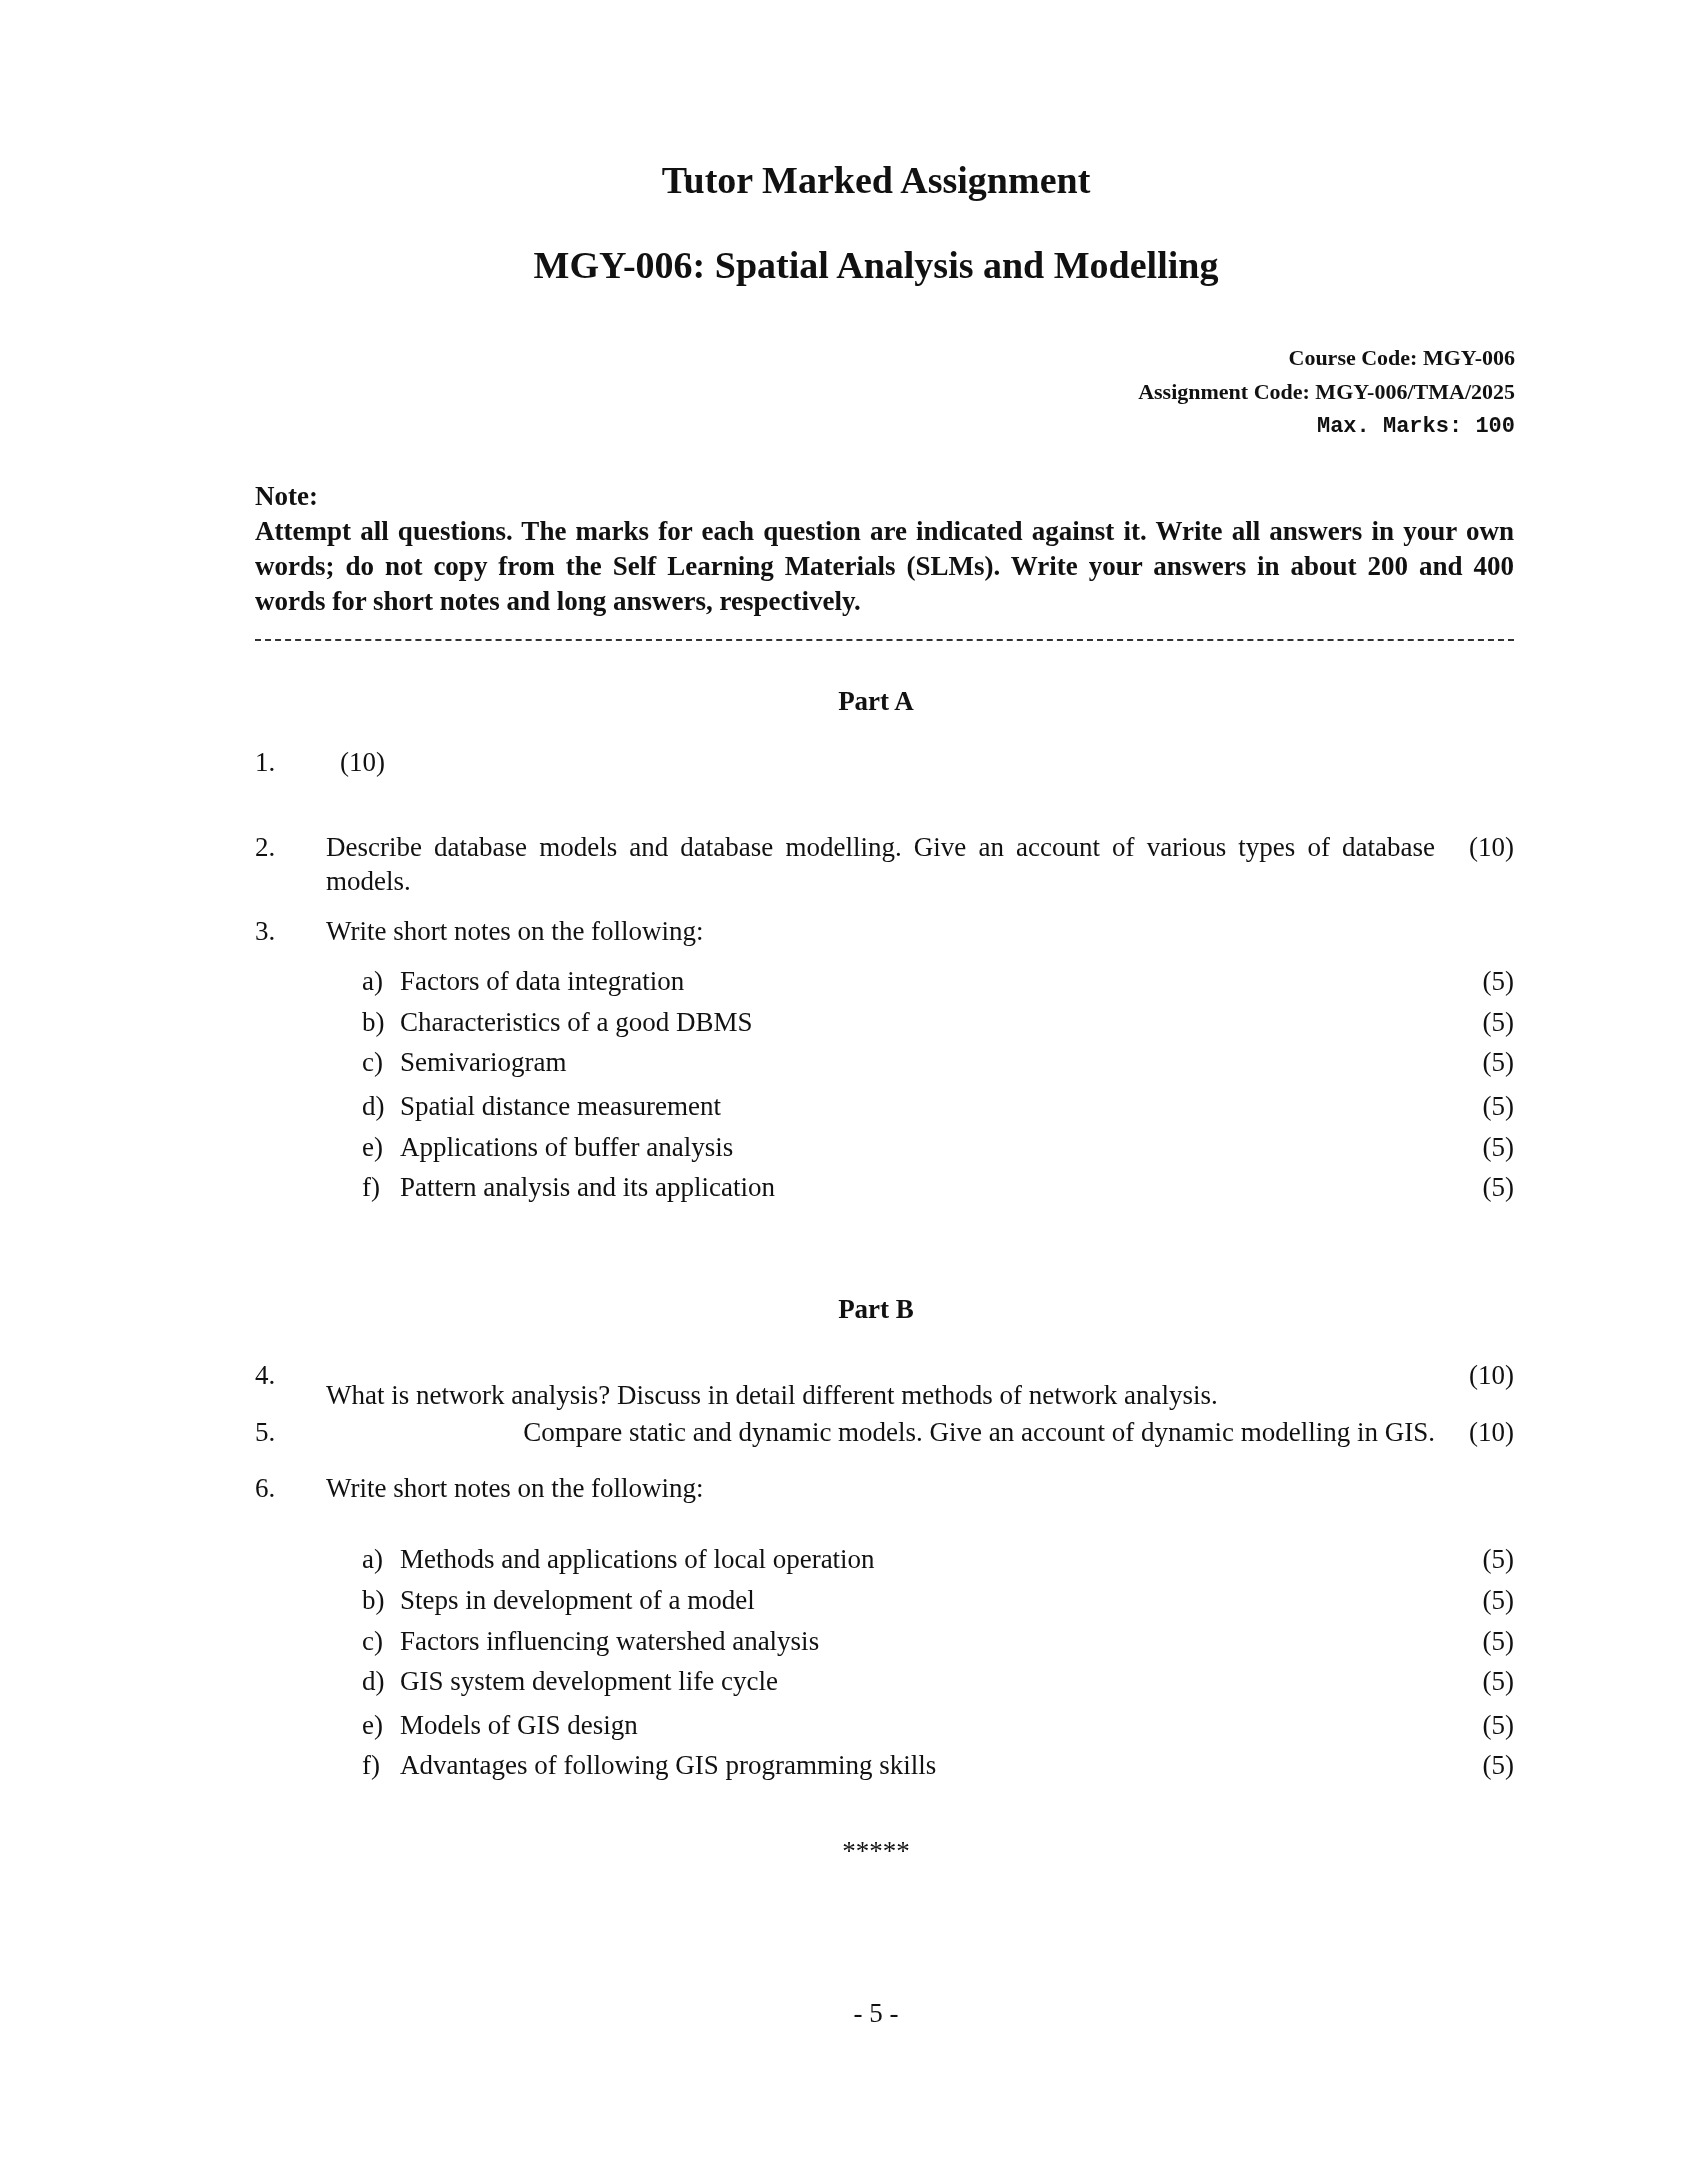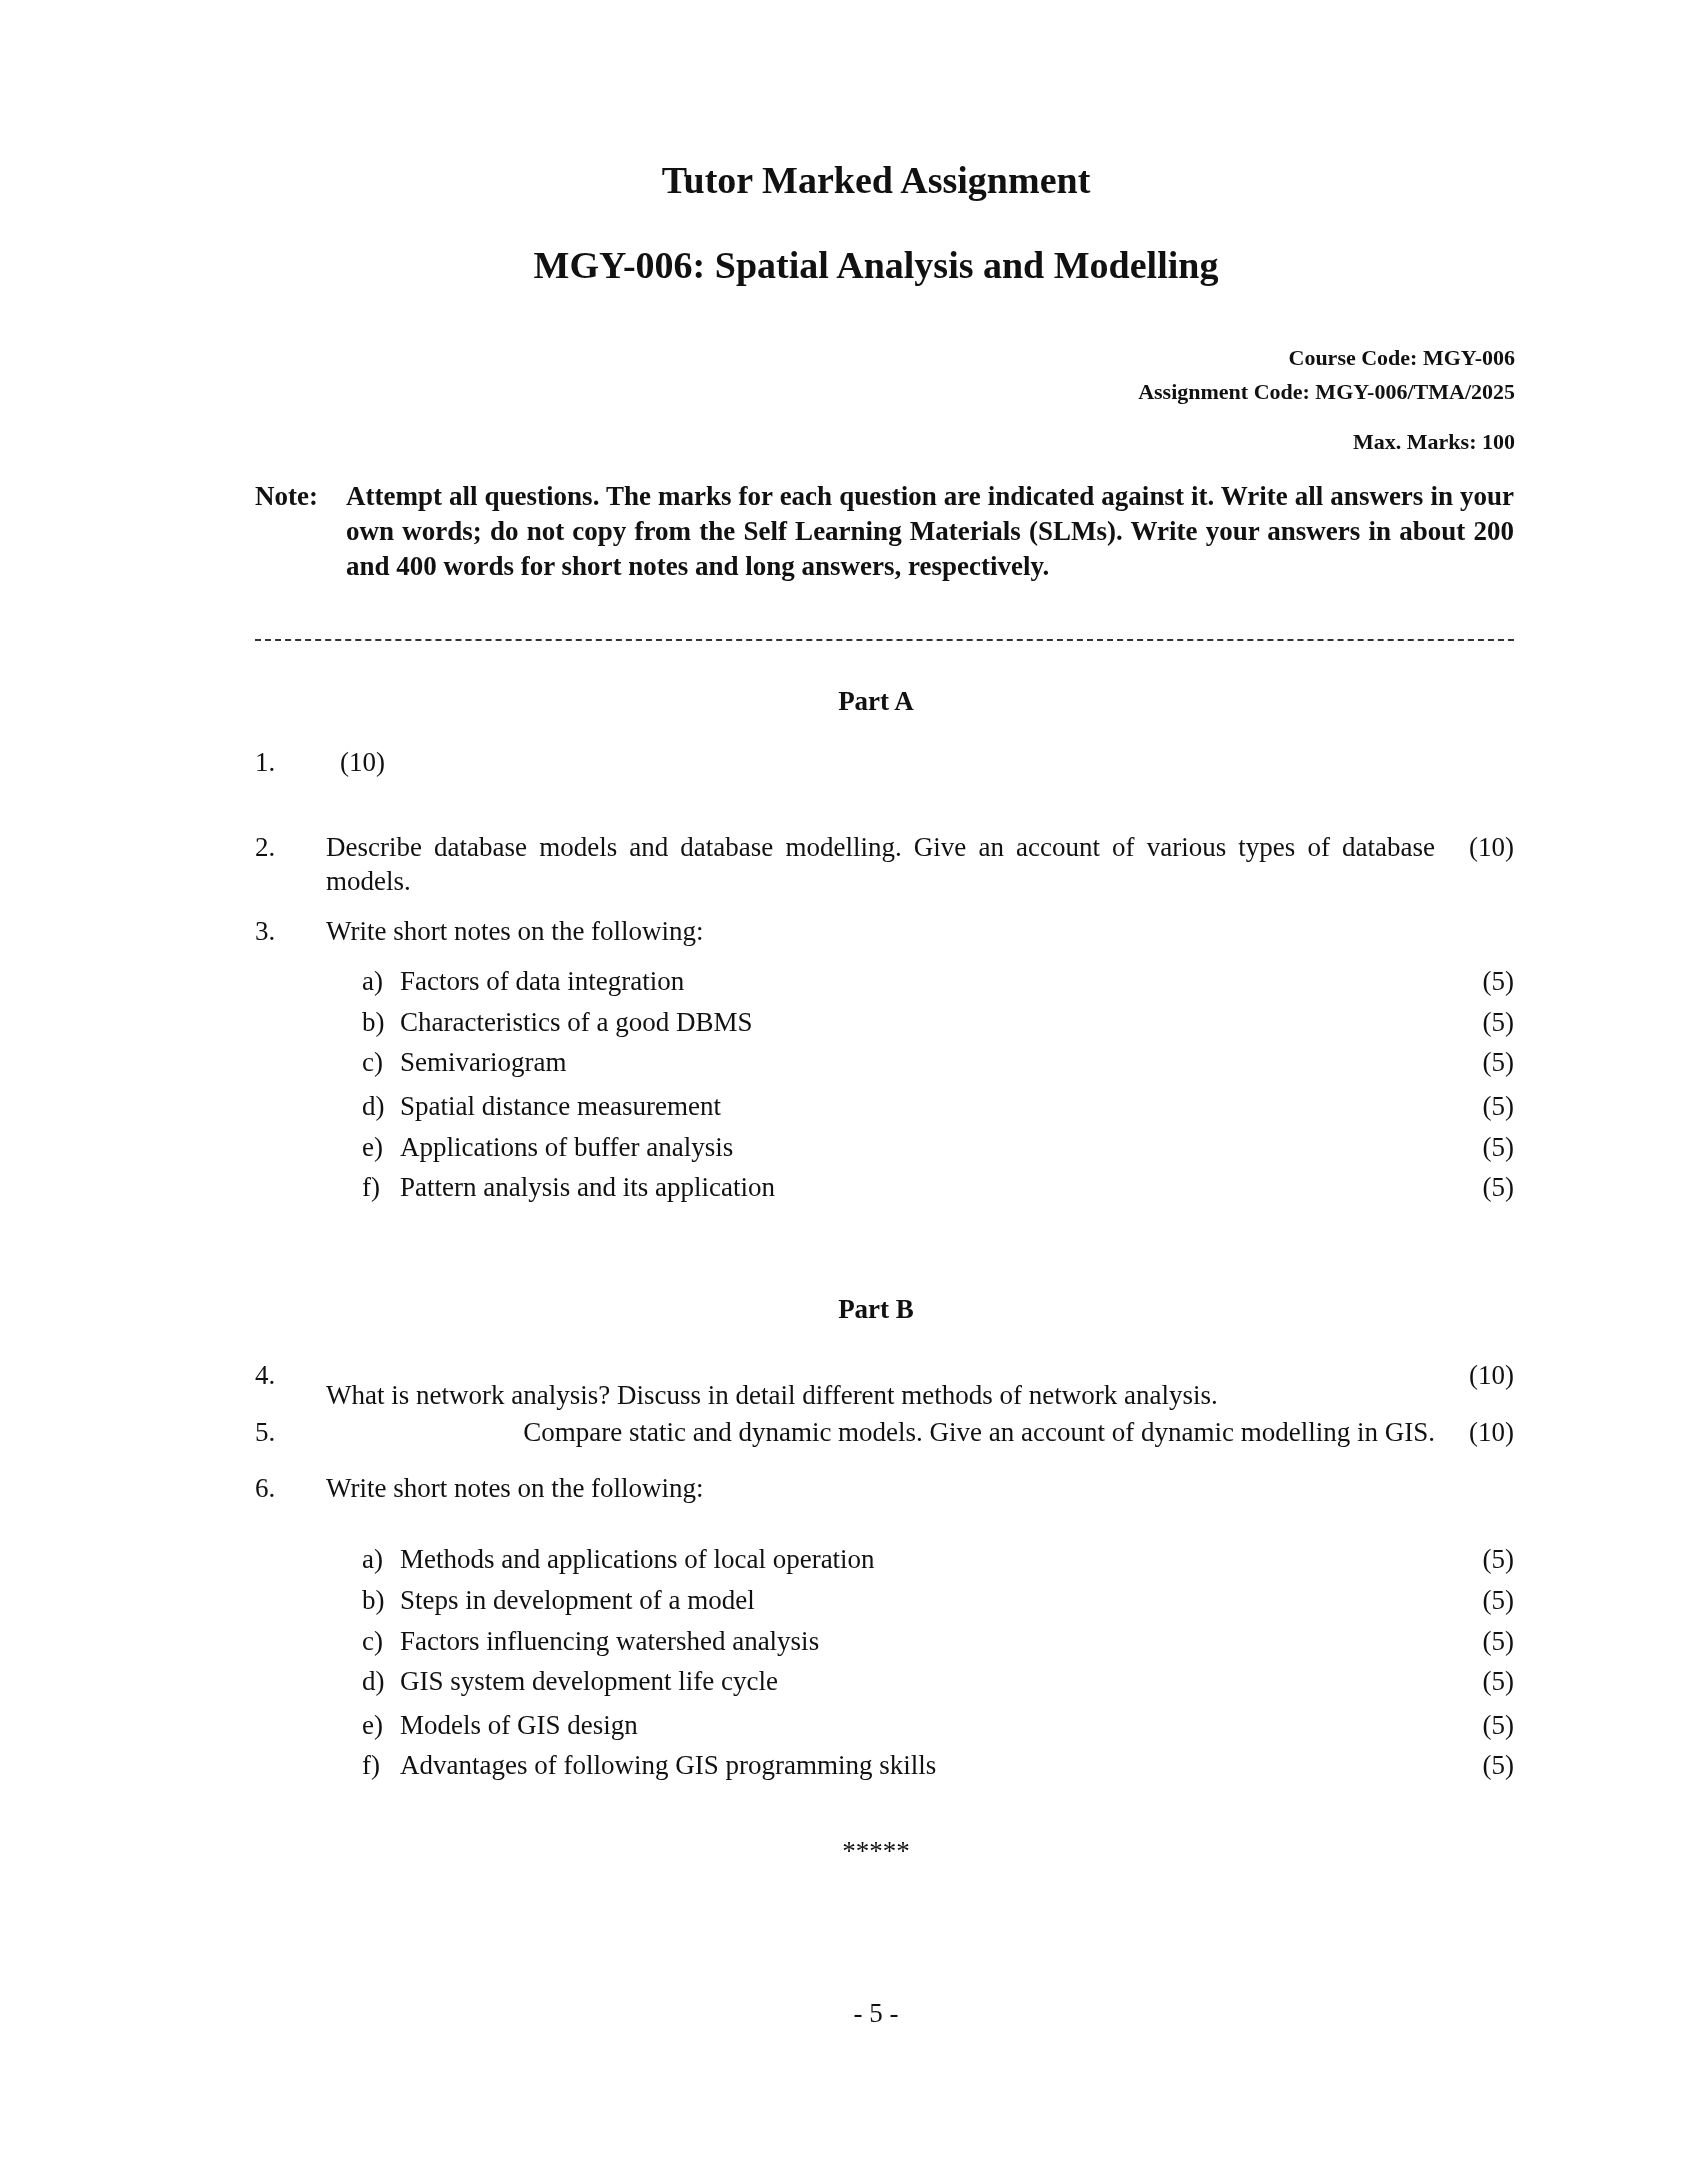--- a/index.html
+++ b/index.html
@@ -24,23 +24,23 @@
   .pageno { left: 0; width: 1752px; text-align: center; font-size: 27px; }
 </style>
 </head>
 <body>
 
 <div class="abs title" style="top:158px;">Tutor Marked Assignment</div>
 <div class="abs title" style="top:243px;">MGY-006: Spatial Analysis and Modelling</div>
 
 <div class="abs meta" style="top:340px;">Course Code: MGY-006</div>
 <div class="abs meta" style="top:374px;text-align:right;">Assignment Code: MGY-006/TMA/2025</div>
-<div class="abs meta" style="top:424px;">Max. Marks: 100</div>
+<div class="abs meta" style="top:409px;font-family:Liberation Mono, monospace;">Max. Marks: 100</div>
 
-<div class="abs note" style="top:479px;">
+<div class="abs note" style="top:479px;flex-direction:column;">
   <span class="note-label">Note:</span>
   <span class="note-text">Attempt all questions. The marks for each question are indicated against it. Write all answers in your own words; do not copy from the Self Learning Materials (SLMs). Write your answers in about 200 and 400 words for short notes and long answers, respectively.</span>
 </div>
 
 <div class="abs rule"></div>
 
 <div class="abs part" style="top:686px;">Part A</div>
 
 <div class="abs q" style="top:745px;">
   <span class="q-num">1.</span>

